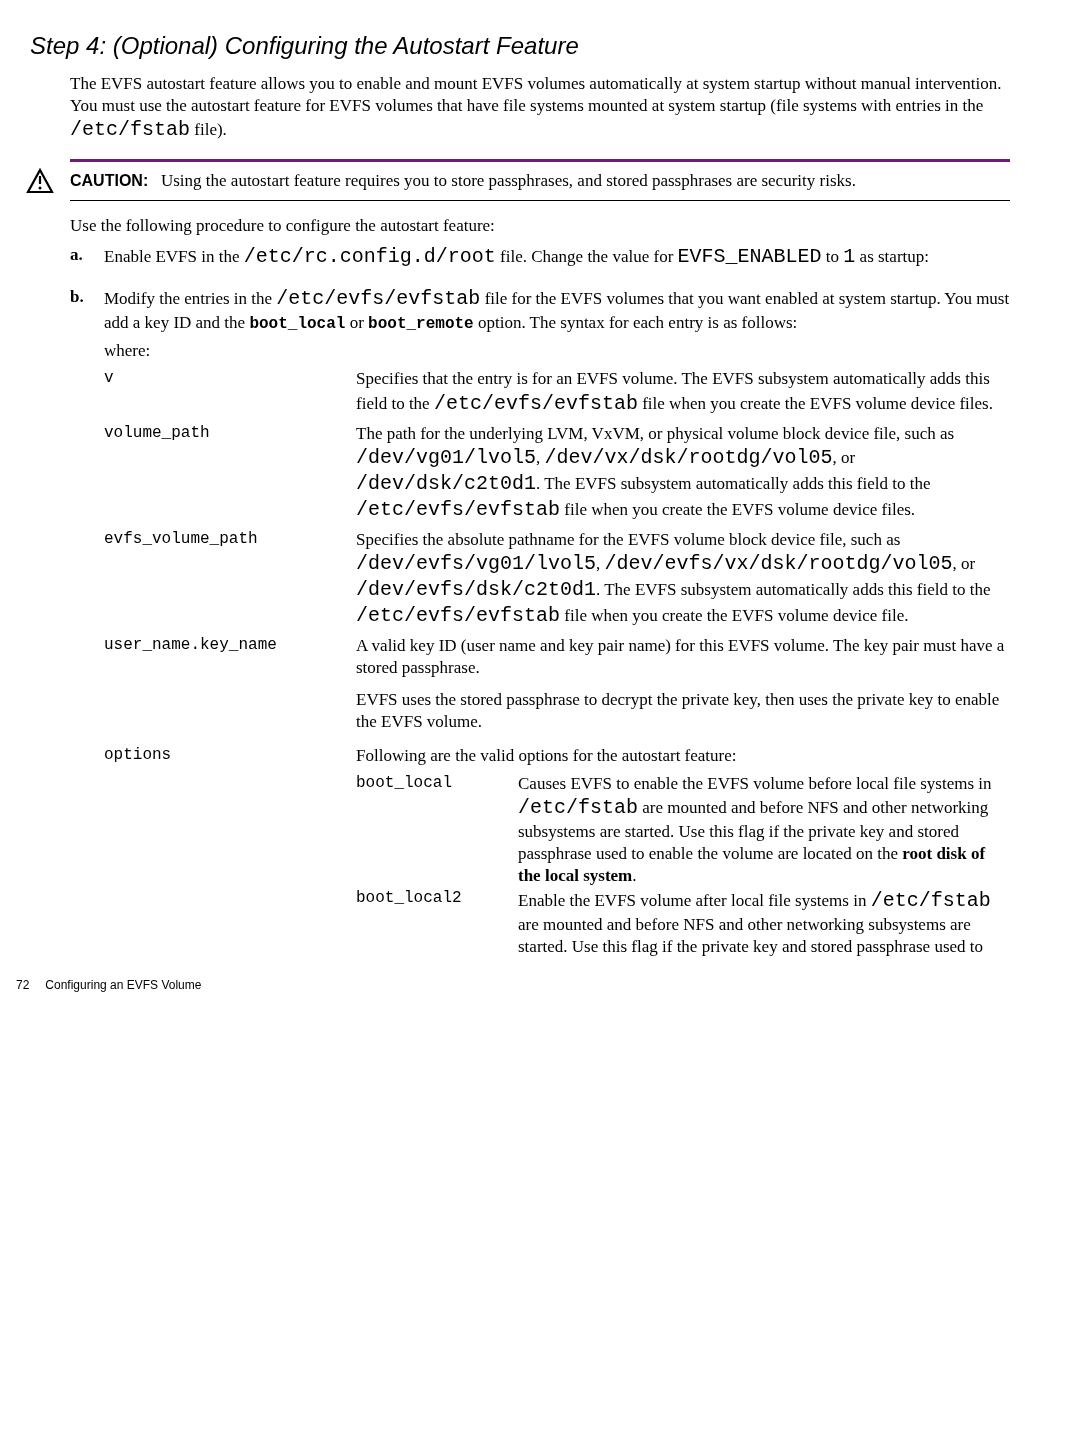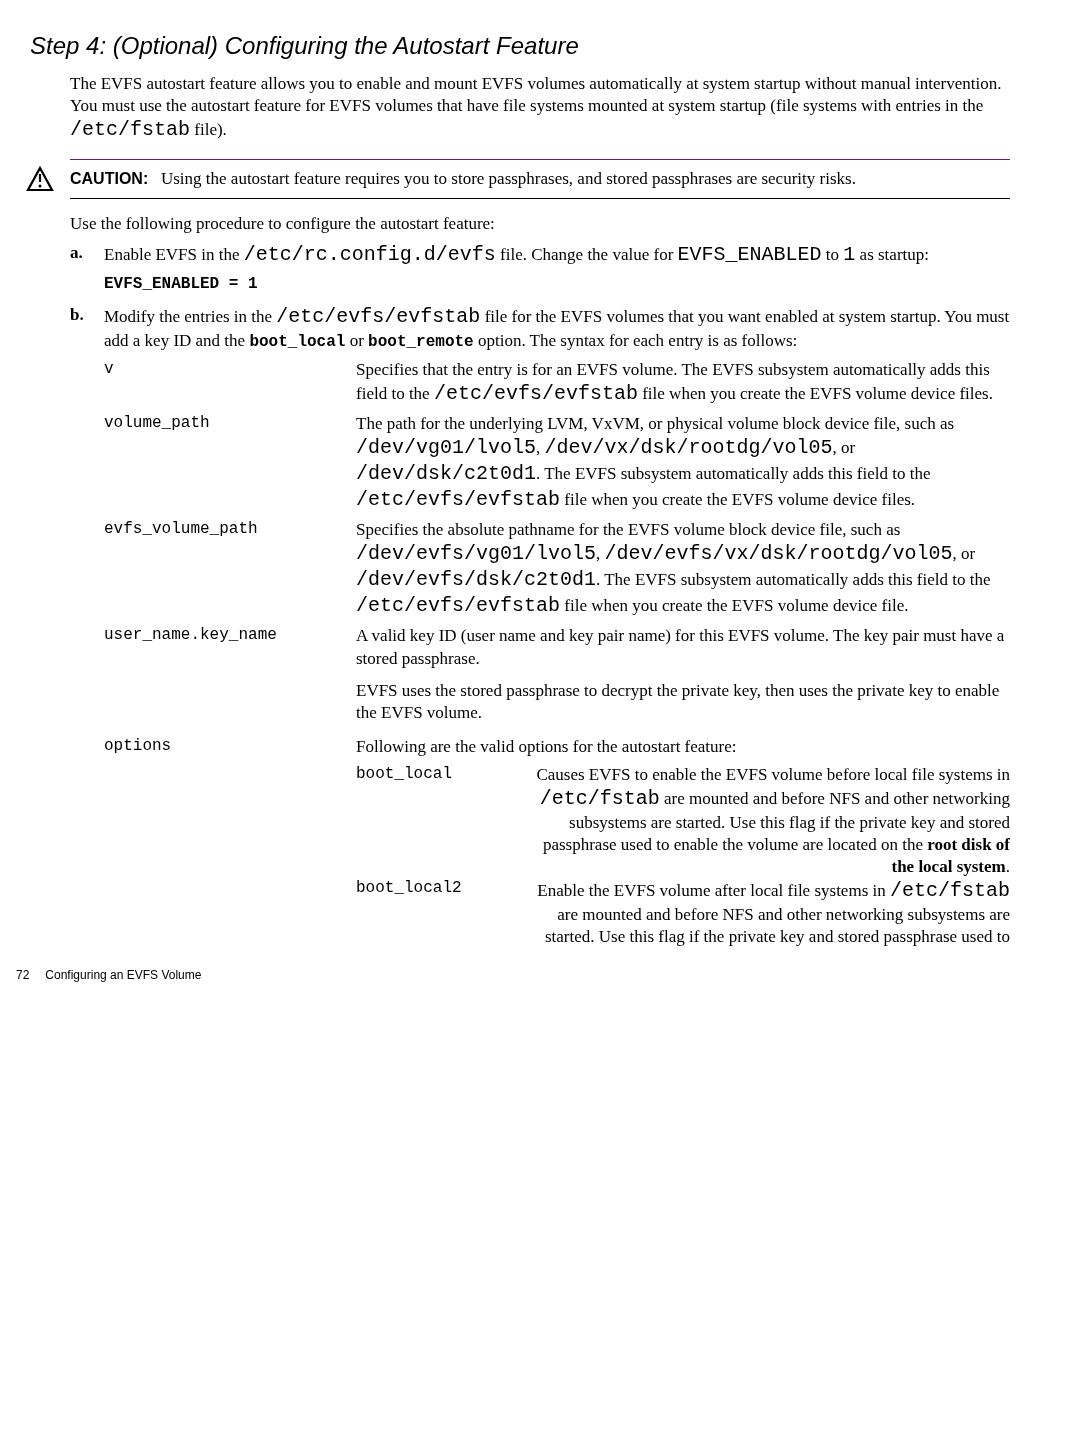--- a/index.html
+++ b/index.html
@@ -17,21 +17,21 @@
       font-weight: normal;
       font-size: 24px;
       margin: 0 0 12px 0;
       margin-left: -40px;
       font-style: italic;
     }
     .intro {
       margin-bottom: 16px;
     }
     .caution-block {
-      border-top: 1px solid #701a75;
+      border-top: 3px solid #701a75;
       border-bottom: 1px solid #000;
       padding: 8px 0;
       margin-bottom: 14px;
       position: relative;
       margin-left: 0;
     }
     .caution-icon {
       position: absolute;
       left: -44px;
       top: 6px;
@@ -109,21 +109,20 @@
       display: table-cell;
       font-family: "Courier New", Courier, monospace;
       font-size: 16px;
       vertical-align: top;
       padding-right: 12px;
       width: 150px;
     }
     .options-desc {
       display: table-cell;
       vertical-align: top;
-      text-align: right;
     }
     .footer {
       font-family: Arial, Helvetica, sans-serif;
       font-size: 12px;
       margin-top: 14px;
       margin-left: -54px;
     }
     .page-num {
       display: inline-block;
       margin-right: 16px;
@@ -159,32 +158,32 @@
   &nbsp;&nbsp;<span>Using the autostart feature requires you to store passphrases, and stored passphrases are security risks.</span>
 </div>
 
 <p>Use the following procedure to configure the autostart feature:</p>
 
 <ul class="step-list">
   <li>
     <div class="step-letter">a.</div>
     <div class="step-content">
       <p>
-        <span>Enable EVFS in the </span><span class="code">/etc/rc.config.d/evfs</span><span> file. Change the value for </span><span class="code">EVFS_ENABLED</span><span> to </span><span class="code">1</span><span> as startup:</span>
+        <span>Enable EVFS in the </span><span class="code">/etc/rc.config.d/root</span><span> file. Change the value for </span><span class="code">EVFS_ENABLED</span><span> to </span><span class="code">1</span><span> as startup:</span>
       </p>
-      <div class="bold-code">EVFS_ENABLED = 1</div>
     </div>
   </li>
 
   <li>
     <div class="step-letter">b.</div>
     <div class="step-content">
       <p>
         <span>Modify the entries in the </span><span class="code">/etc/evfs/evfstab</span><span> file for the EVFS volumes that you want enabled at system startup. You must add a key ID and the </span><span class="bold-code">boot_local</span><span> or </span><span class="bold-code">boot_remote</span><span> option. The syntax for each entry is as follows:</span>
       </p>
+      <p>where:</p>
 
       <div class="where-table">
 
         <div class="where-row">
           <div class="where-term">v</div>
           <div class="where-desc">
             <span>Specifies that the entry is for an EVFS volume. The EVFS subsystem automatically adds this field to the </span><span class="code">/etc/evfs/evfstab</span><span> file when you create the EVFS volume device files.</span>
           </div>
         </div>
 

